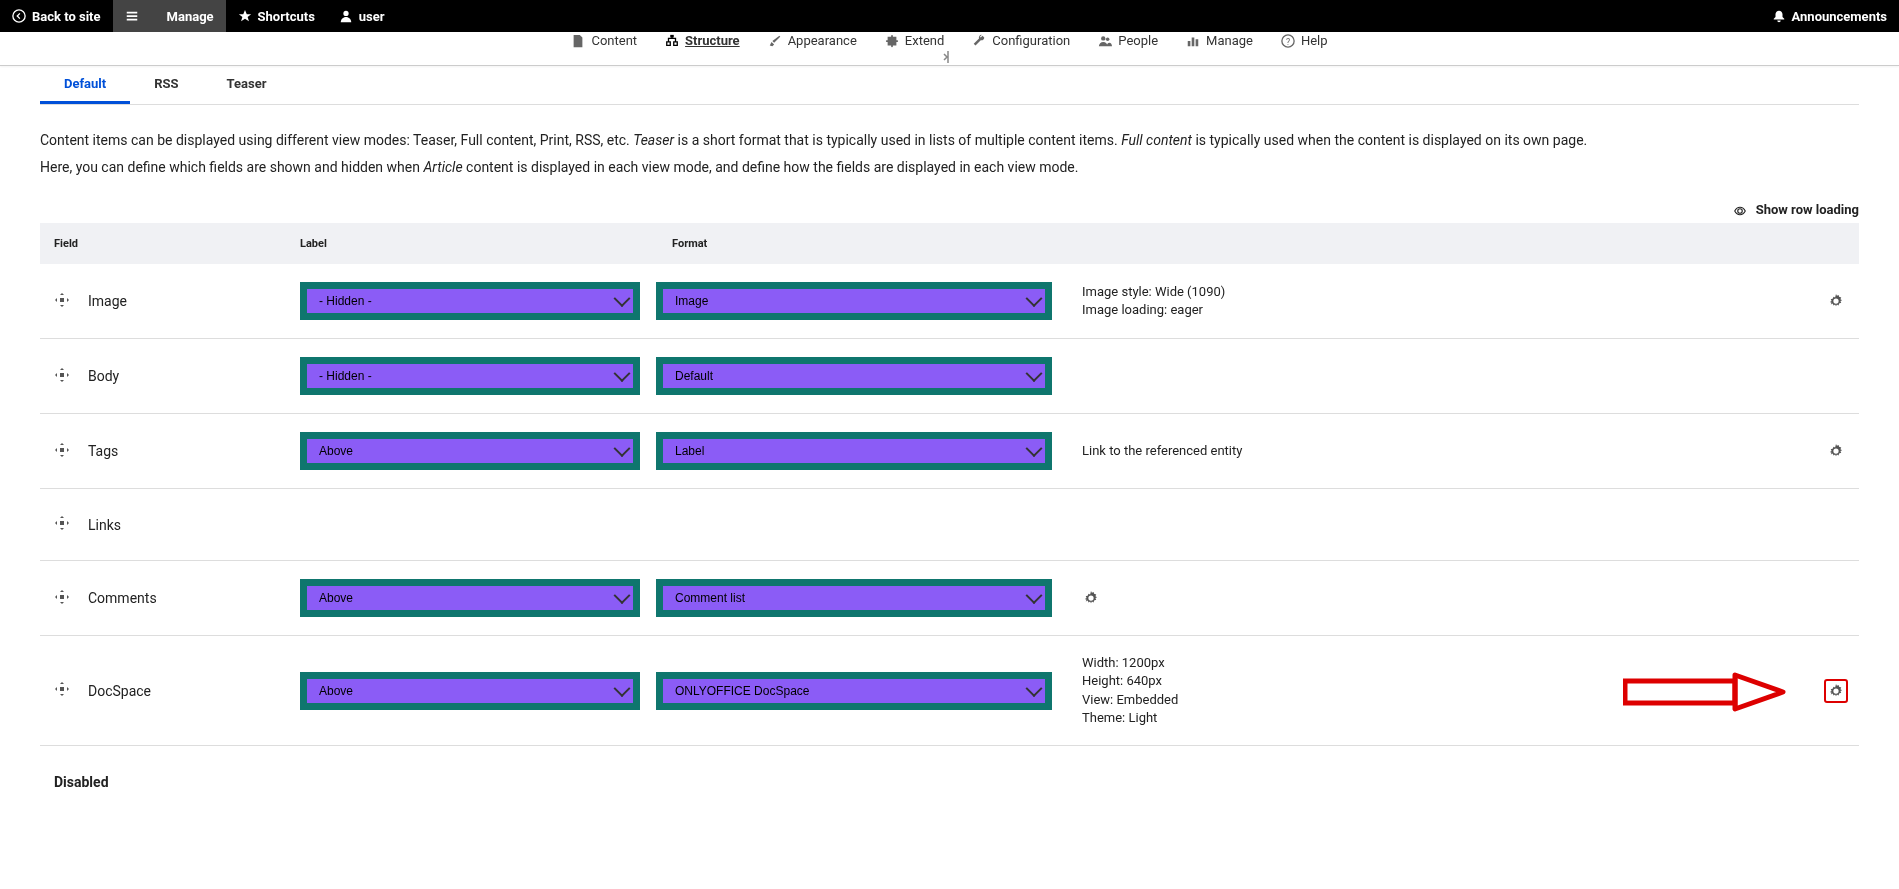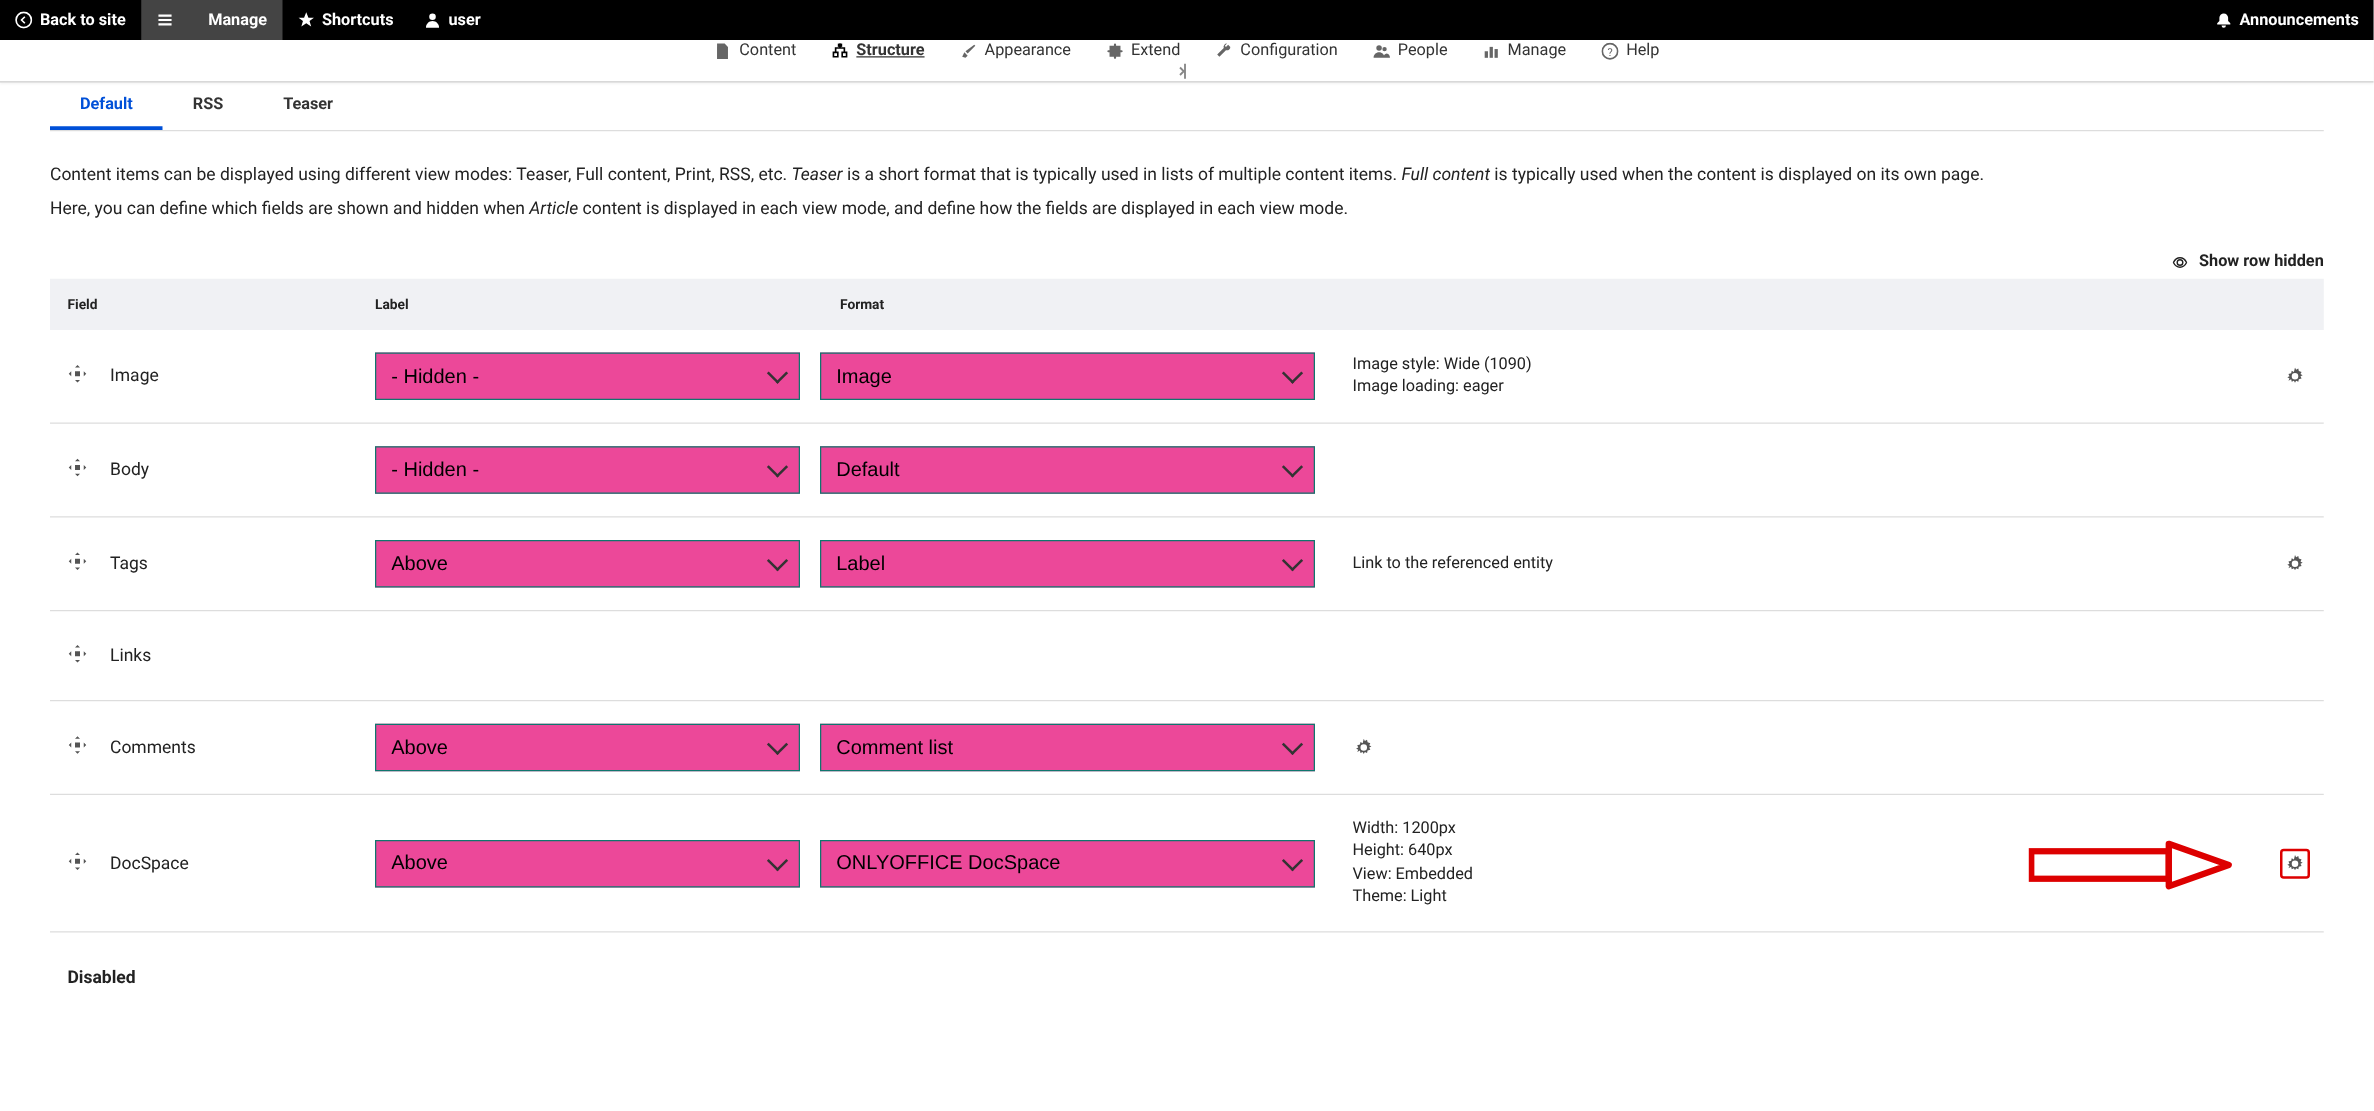--- a/index.html
+++ b/index.html
@@ -47,21 +47,21 @@
 .field-cell { width: 260px; padding-left: 14px; display: flex; align-items: center; gap: 18px; }
 .drag-handle { cursor: move; }
 .drag-handle svg { width: 16px; height: 16px; fill: #555; }
 .field-name { font-size: 14px; }
 
 .label-cell { width: 356px; padding-right: 16px; }
 .format-cell { width: 412px; padding-right: 16px; }
 .summary-cell { flex: 1; padding-left: 14px; font-size: 13px; line-height: 1.4; }
 .gear-cell { width: 46px; text-align: center; position: relative; }
 
-.select { width: 100%; height: 38px; border: 1px solid #0f766e; background: #ec4899; padding: 0 36px 0 12px; font-size: 16px; appearance: none; position: relative; cursor: pointer; }
+.select { width: 100%; height: 38px; border: 7px solid #0f766e; background: #8b5cf6; padding: 0 36px 0 12px; font-size: 12px; appearance: none; position: relative; cursor: pointer; }
 .select-wrap { position: relative; }
 .select-wrap::after { content: ""; position: absolute; right: 12px; top: 50%; transform: translateY(-50%); width: 10px; height: 10px; border-right: 2px solid #333; border-bottom: 2px solid #333; transform: translateY(-70%) rotate(45deg); pointer-events: none; }
 
 .gear-btn { cursor: pointer; display: inline-flex; align-items: center; justify-content: center; width: 24px; height: 24px; }
 .gear-btn svg { width: 14px; height: 14px; fill: #555; }
 .gear-btn.highlighted { border: 2px solid #d00; border-radius: 3px; }
 
 .disabled-header { margin: 18px 40px 0; font-weight: bold; font-size: 14px; padding: 10px 14px 0; }
 
 
@@ -190,21 +190,21 @@
   </p>
 </div>
 
 <div class="row-weights">
   <span class="icon">
     <svg width="12" height="12" viewBox="0 0 16 16" style="vertical-align:middle">
         <circle cx="8" cy="8" r="3" fill="none" stroke="#222" stroke-width="1.5"></circle>
         <path d="M1 8c2-4 5-5 7-5s5 1 7 5c-2 4-5 5-7 5s-5-1-7-5z" fill="none" stroke="#222" stroke-width="1.5"></path>
       </svg>
   </span>
-  <span>Show row hidden</span>
+  <span>Show row loading</span>
 </div>
 
 <div class="field-table">
   <div class="table-header">
     <div class="col-field">Field</div>
     <div class="col-label">Label</div>
     <div class="col-format">Format</div>
     <div class="col-summary"></div>
     <div class="col-gear"></div>
   </div>

